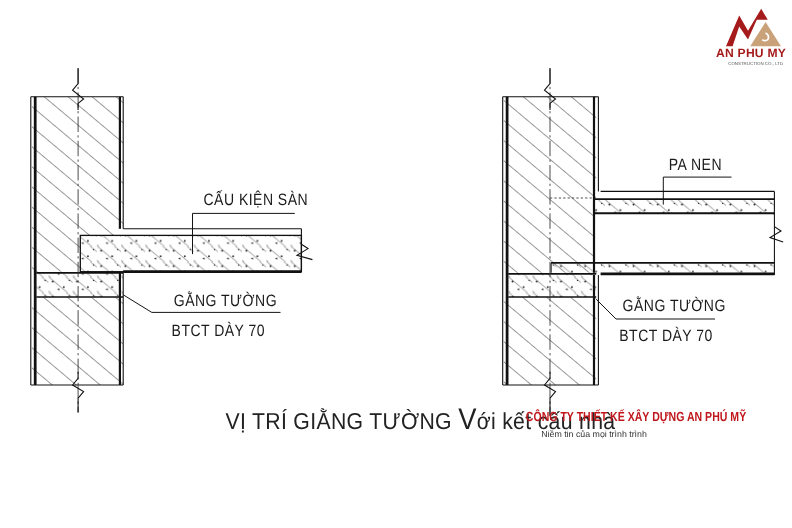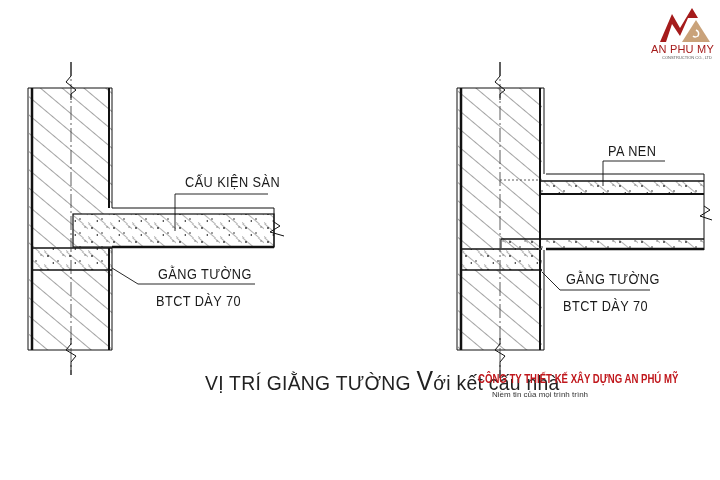--- a/index.html
+++ b/index.html
@@ -4,21 +4,21 @@
 <style>
   html, body { margin: 0; padding: 0; background: #ffffff; }
   body { width: 720px; height: 480px; position: relative; overflow: hidden; font-family: "Liberation Sans", sans-serif; }
   svg { position: absolute; left: 0; top: 0; }
   .label { position: absolute; font-family: "Liberation Sans", sans-serif; color: #1a1a1a; font-size: 15px; letter-spacing: 0.5px; transform: scaleX(0.85); transform-origin: left top; white-space: nowrap; }
   .title { position: absolute; left: 205px; top: 366px; font-family: "Liberation Sans", sans-serif; font-size: 21px; color: #222; letter-spacing: 0.3px; white-space: nowrap; transform: scaleX(0.92); transform-origin: left top; }
   .title .big { font-size: 27px; }
   .wm { position: absolute; left: 478px; top: 372px; font-family: "Liberation Sans", sans-serif; font-weight: bold; font-size: 12px; color: #c0171c; white-space: nowrap; transform: scaleX(0.8); transform-origin: left top; }
   .wm-sub { position: absolute; left: 492px; top: 390px; font-family: "Liberation Sans", sans-serif; font-size: 8px; color: #333; white-space: nowrap; }
   .logo { position: absolute; left: 648px; top: 4px; width: 68px; height: 60px; }
-  .logo-name { position: absolute; left: 651px; top: 43px; font-family: "Liberation Sans", sans-serif; font-weight: normal; font-size: 11px; color: #a51b1b; white-space: nowrap; letter-spacing: 0.2px; }
+  .logo-name { position: absolute; left: 651px; top: 43px; font-family: "Liberation Sans", sans-serif; font-weight: bold; font-size: 11px; color: #a51b1b; white-space: nowrap; letter-spacing: 0.2px; }
   .logo-sub { position: absolute; left: 662px; top: 55px; font-family: "Liberation Sans", sans-serif; font-size: 4px; color: #555; white-space: nowrap; }
 </style>
 </head>
 <body>
 
 <svg width="720" height="480" viewBox="0 0 720 480">
   <defs>
     <pattern id="hatch" patternUnits="userSpaceOnUse" width="14" height="14" patternTransform="rotate(-50)">
       <line x1="0" y1="0" x2="0" y2="14" stroke="#333" stroke-width="0.9"></line>
     </pattern>

